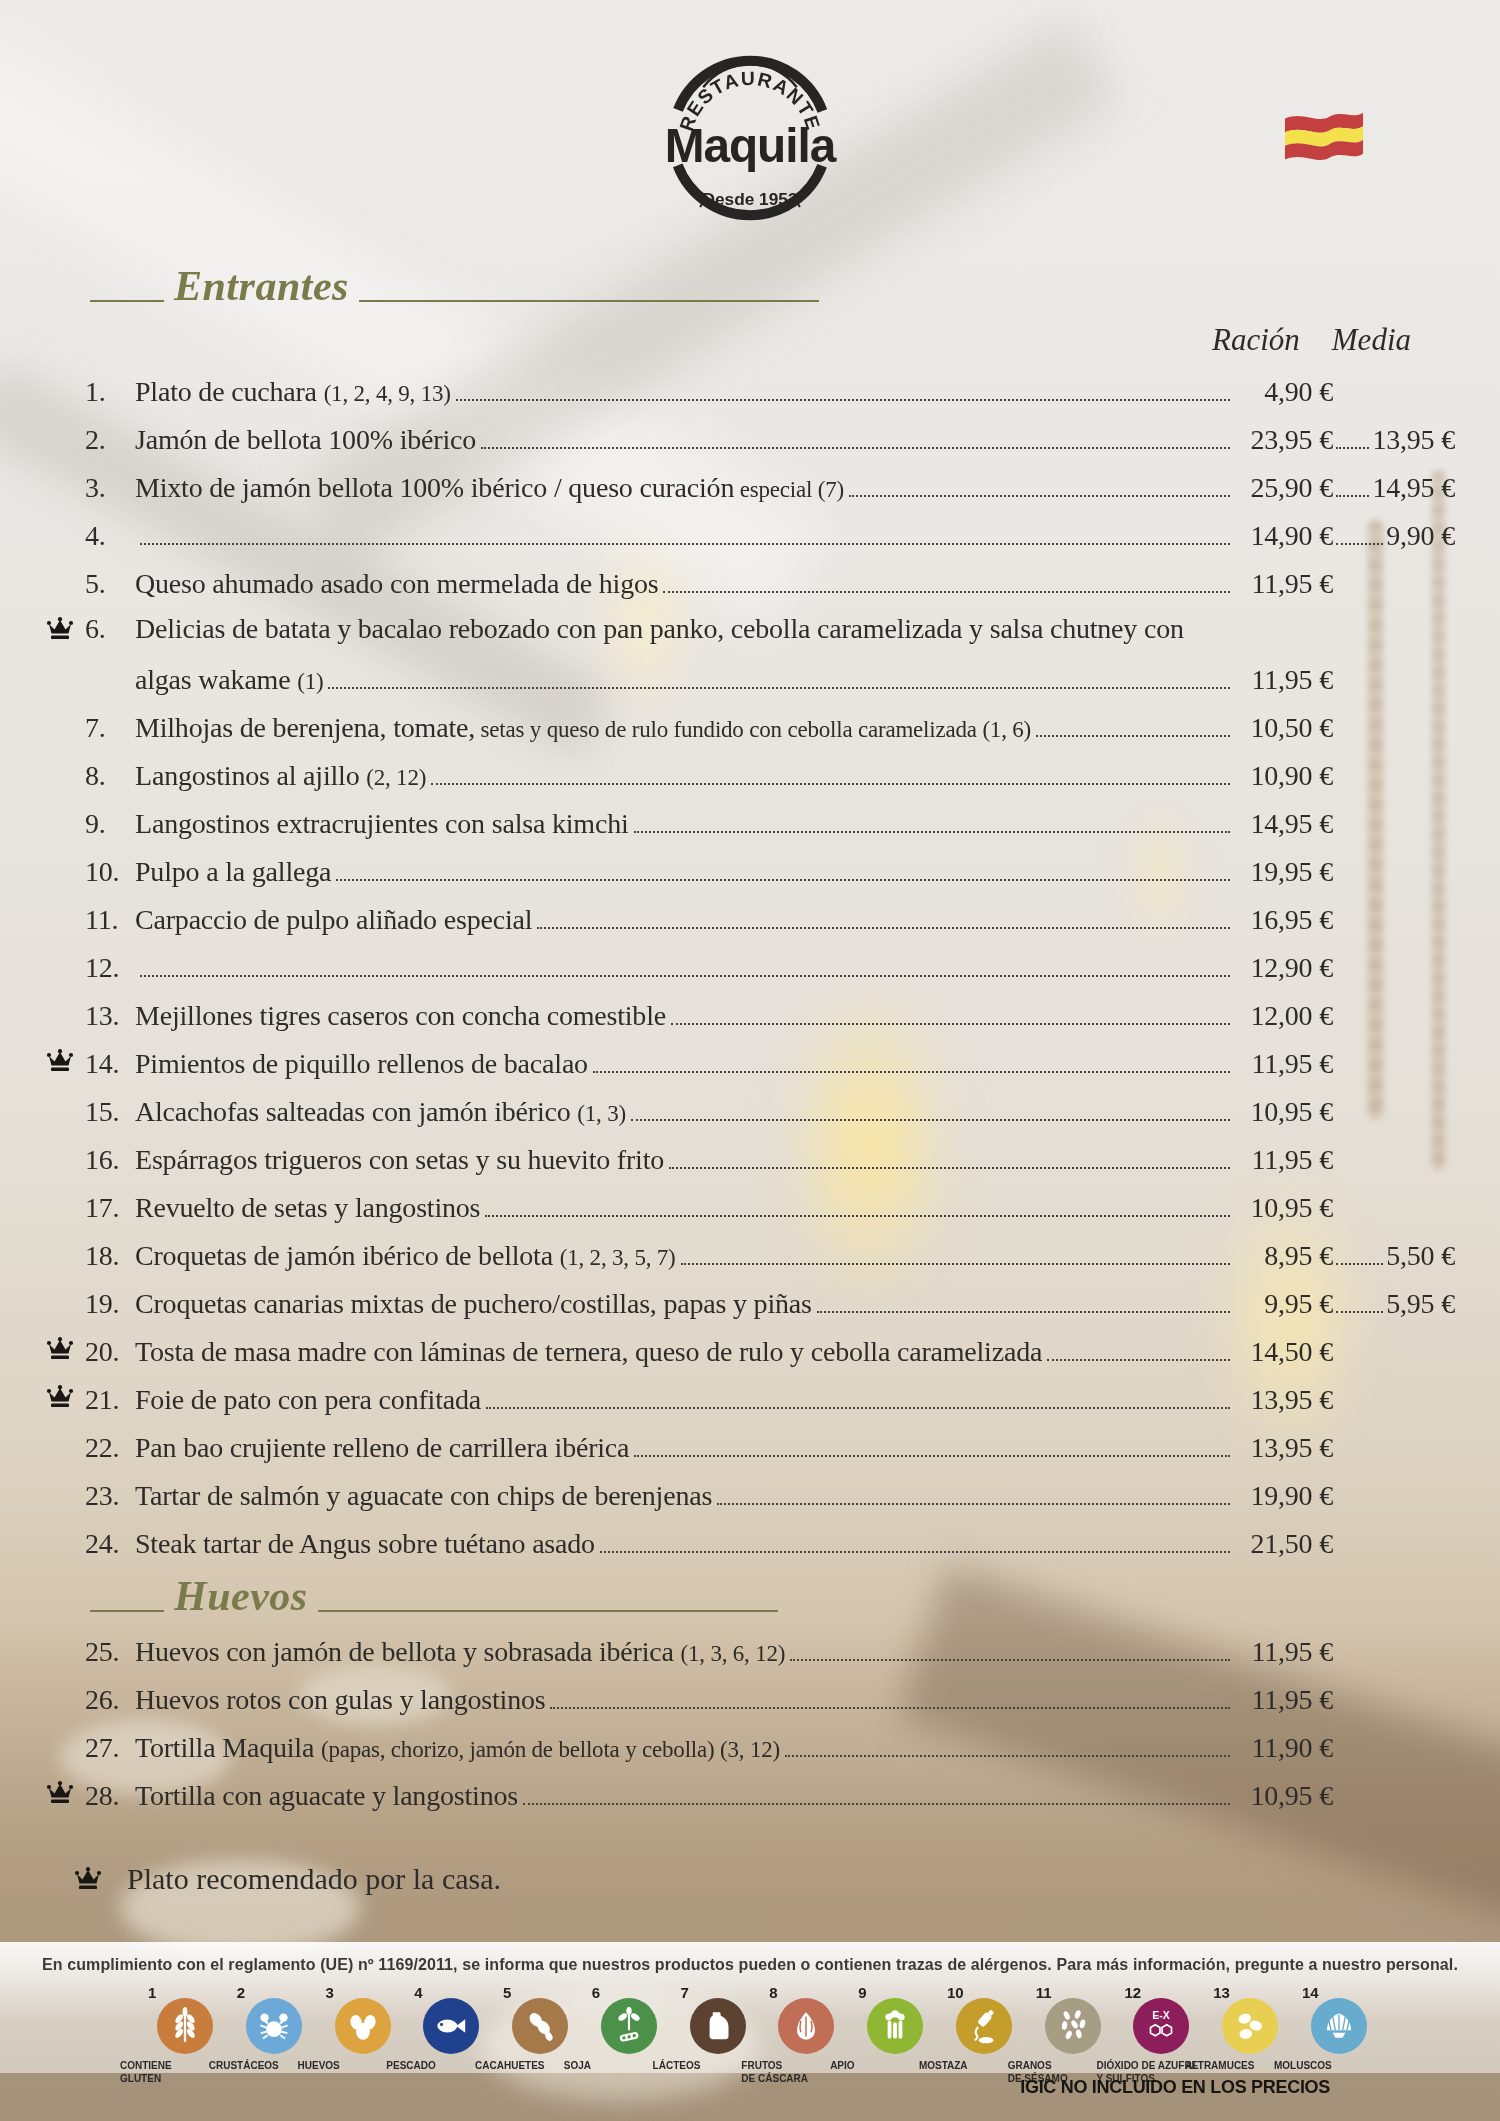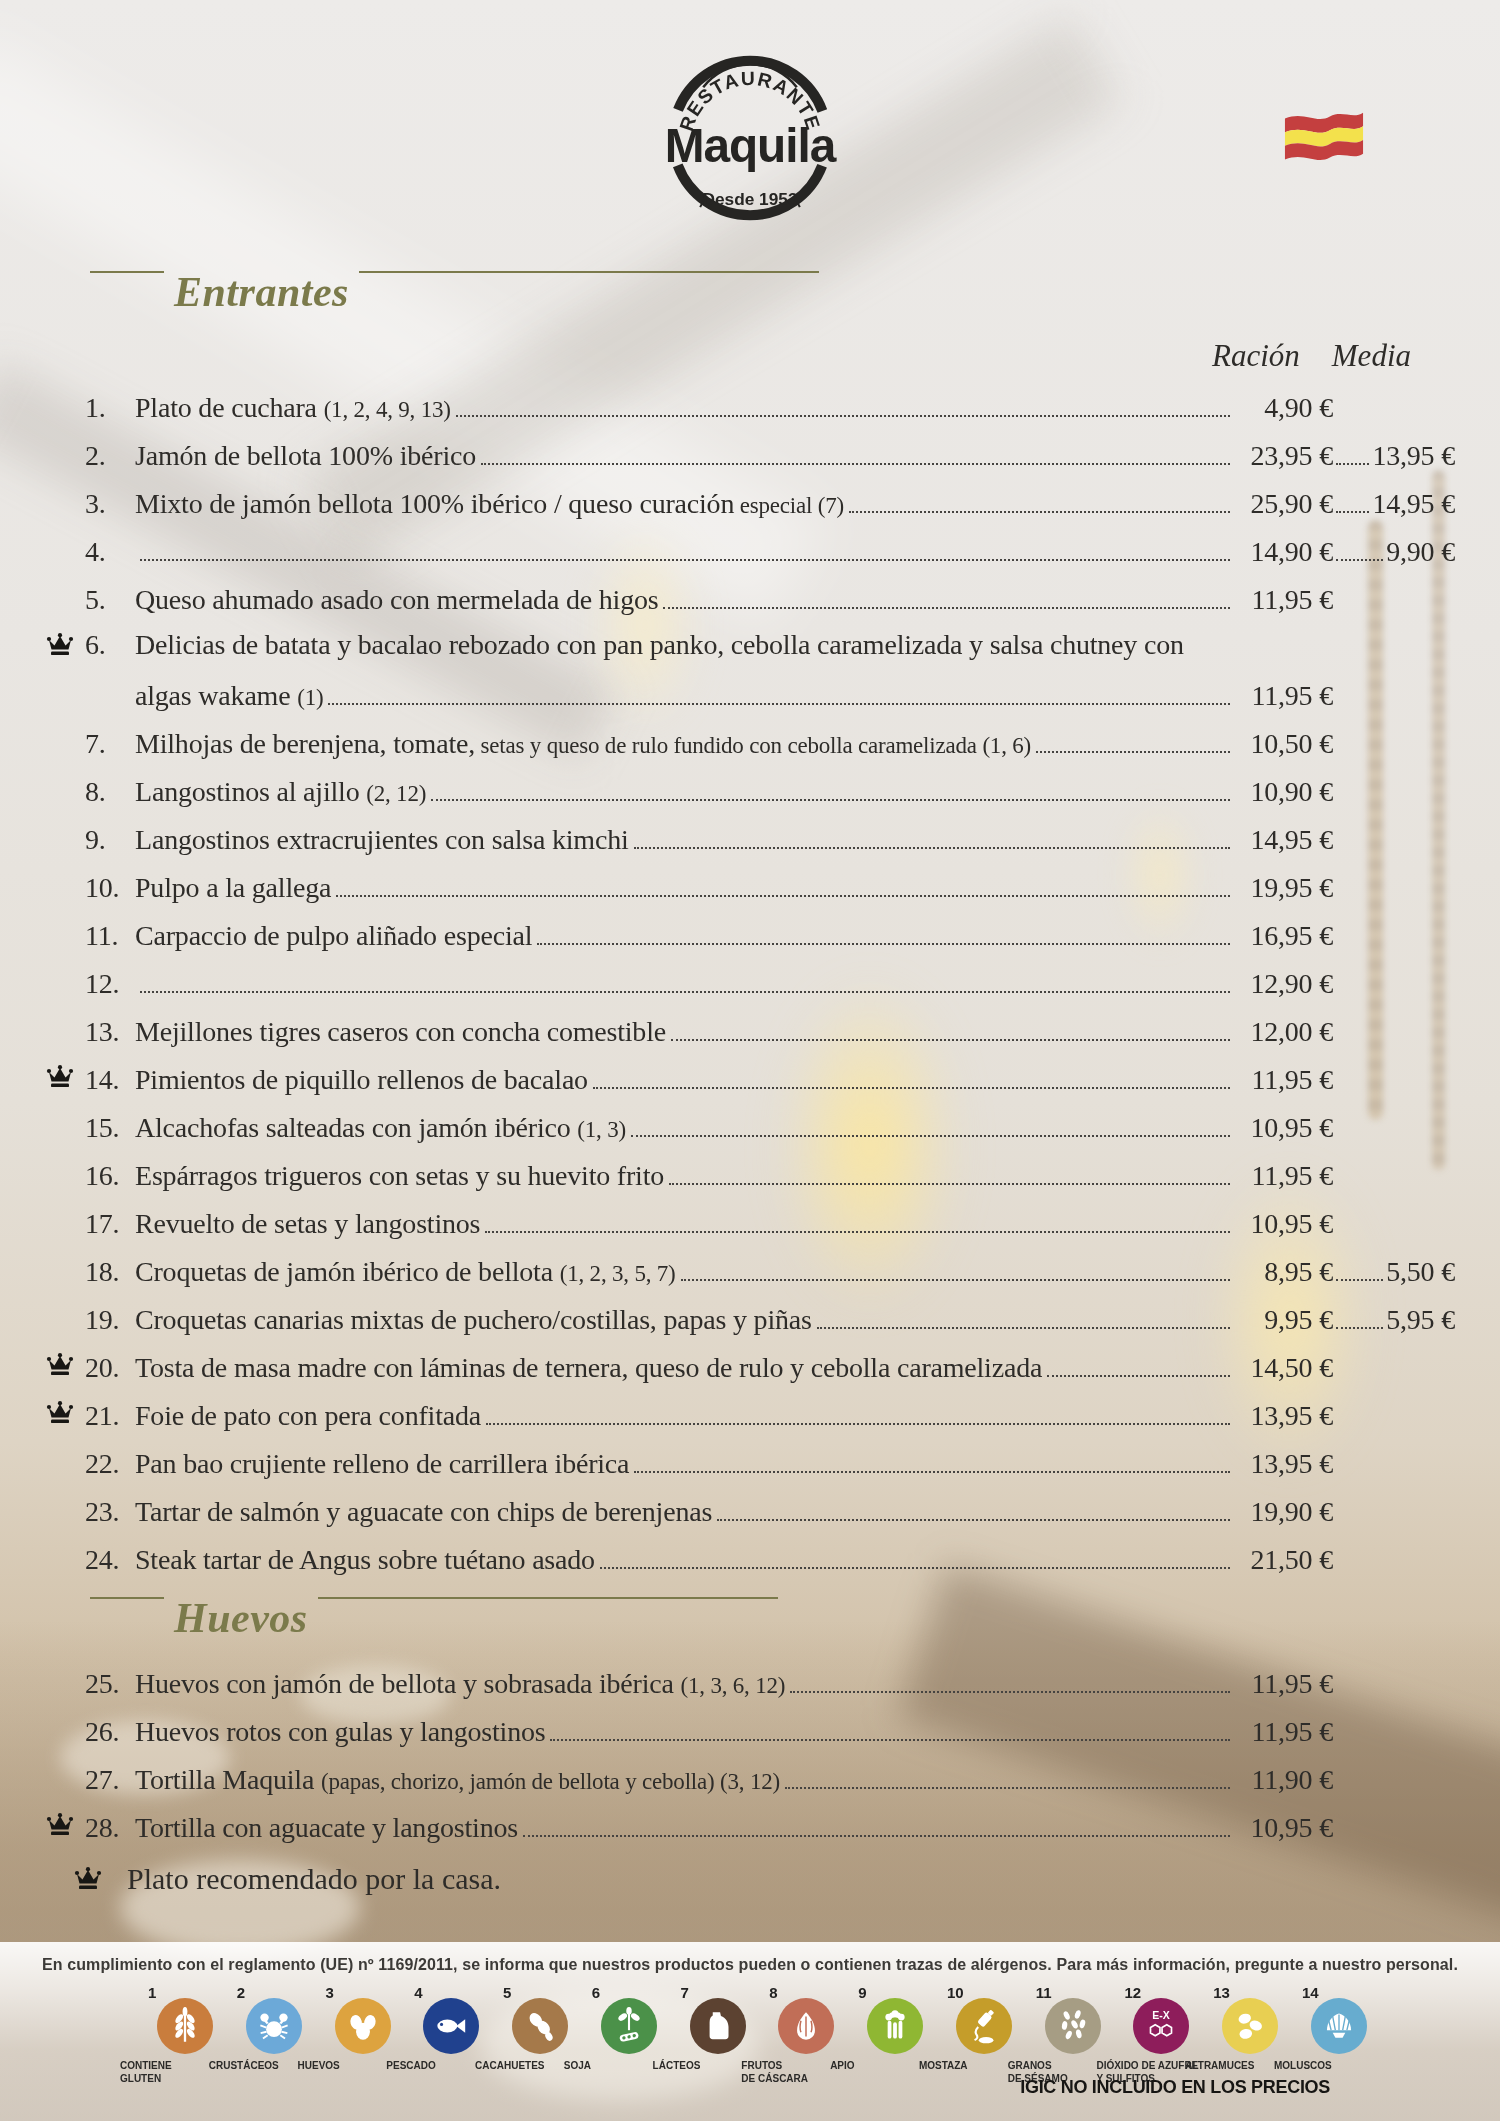--- a/index.html
+++ b/index.html
@@ -29,21 +29,21 @@
   .bg-bench{left:900px;top:1700px;width:900px;height:160px;background:rgba(96,74,52,.35);transform:rotate(18deg);filter:blur(18px);}
   .bg-plate1{left:120px;top:1860px;width:240px;height:95px;border-radius:50%;background:rgba(246,241,230,.55);filter:blur(10px);}
   .bg-plate2{left:480px;top:1990px;width:280px;height:110px;border-radius:50%;background:rgba(244,238,224,.5);filter:blur(12px);}
   .bg-plate3{left:60px;top:1720px;width:170px;height:75px;border-radius:50%;background:rgba(248,244,234,.45);filter:blur(9px);}
   .bg-plate4{left:300px;top:1665px;width:150px;height:60px;border-radius:50%;background:rgba(248,244,234,.4);filter:blur(9px);}
   
   .logo{position:absolute;left:50%;top:36px;transform:translateX(-50%);width:244px;height:204px;}
   .flag{position:absolute;left:1283px;top:112px;width:82px;height:56px;}
   
   #menu{position:absolute;left:45px;top:255px;width:1410px;}
-  .section-heading{display:flex;height:52px;margin:16px 0 8px 45px;}
+  .section-heading{display:flex;align-items:flex-end;height:52px;margin:0 0 8px 45px;}
   .section-heading .title{font-size:42px;font-weight:bold;font-style:italic;color:#7b7a4b;
         letter-spacing:.5px;margin:0 10px;line-height:1;}
   .rule{border-top:2.5px solid #7b7a4b;margin-bottom:5px;}
   .rule.left{width:74px;}
   .rule.right{width:460px;}
   .column-headers{display:flex;justify-content:flex-end;align-items:baseline;height:50px;
         padding-right:44px;gap:32px;font-style:italic;font-size:31px;line-height:50px;}
   .row{display:flex;align-items:baseline;height:48px;line-height:48px;font-size:28px;letter-spacing:-.2px;}
   .crown-cell{align-self:center;width:40px;height:30px;flex:none;}
   .crown-cell svg{display:block;margin-top:2px;}
@@ -53,21 +53,21 @@
   .seg.small{font-size:23px;}
   .dots{flex:1;min-width:12px;height:34px;border-bottom:2.5px dotted #454340;margin:0 5px;}
   .price{flex:none;min-width:98px;text-align:right;white-space:nowrap;}
   .media{flex:none;width:122px;display:flex;align-items:baseline;}
   .media .mdots{flex:1;height:34px;border-bottom:2.5px dotted #454340;margin:0 3px;}
   .media .mprice{white-space:nowrap;}
   
   .legend{position:absolute;left:73px;top:1862px;display:flex;align-items:center;font-size:30px;}
   .legend .crown-glyph{margin-right:24px;display:flex;}
   
-  .footer{position:absolute;left:0;top:1942px;width:1500px;height:179px;
+  .footer{position:absolute;left:0;top:1942px;width:1500px;height:131px;
           background:linear-gradient(180deg,rgba(255,255,255,.93) 0%,rgba(255,255,255,.78) 26%,rgba(255,255,255,.55) 60%,rgba(255,255,255,.5) 100%);}
   .reg{position:absolute;left:0;top:14px;width:100%;text-align:center;
        font-family:"Liberation Sans","DejaVu Sans",sans-serif;font-size:16px;font-weight:bold;color:#3c3a37;letter-spacing:.1px;}
   #allergens{position:absolute;left:142px;right:118px;top:44px;display:flex;justify-content:space-between;}
   .al-item{position:relative;width:86px;flex:none;text-align:center;}
   .al-num{position:absolute;top:-2px;left:6px;font-family:"Liberation Sans",sans-serif;font-size:15px;font-weight:bold;color:#222;}
   .al-badge{width:56px;height:56px;border-radius:50%;margin:12px auto 0 auto;display:flex;align-items:center;justify-content:center;}
   .al-badge svg{width:42px;height:42px;}
   .al-label{margin-top:5px;font-family:"Liberation Sans",sans-serif;font-size:10px;font-weight:bold;
             color:#2b2a28;line-height:1.3;white-space:pre-line;width:130px;margin-left:-22px;text-align:left;}

